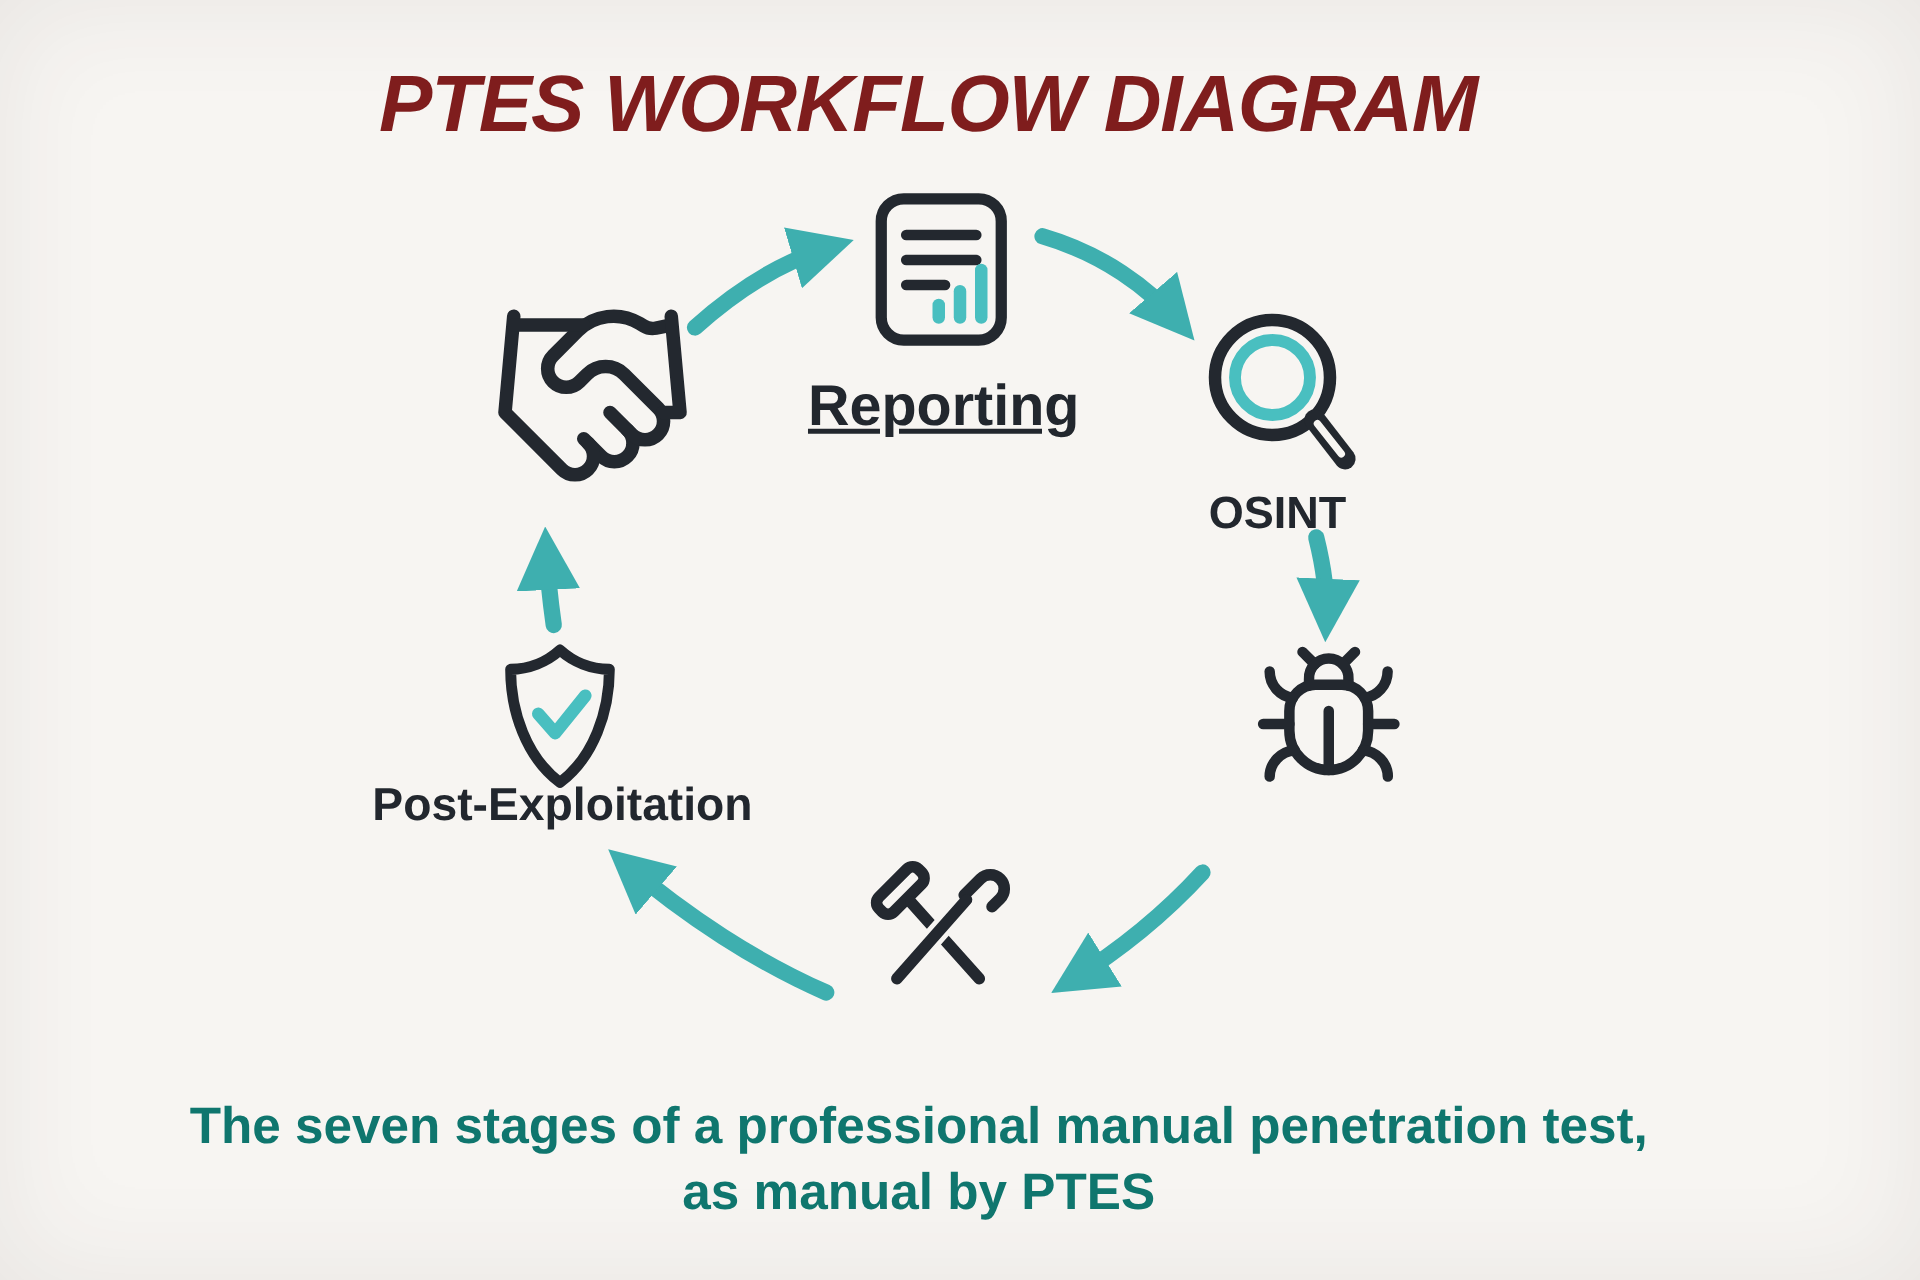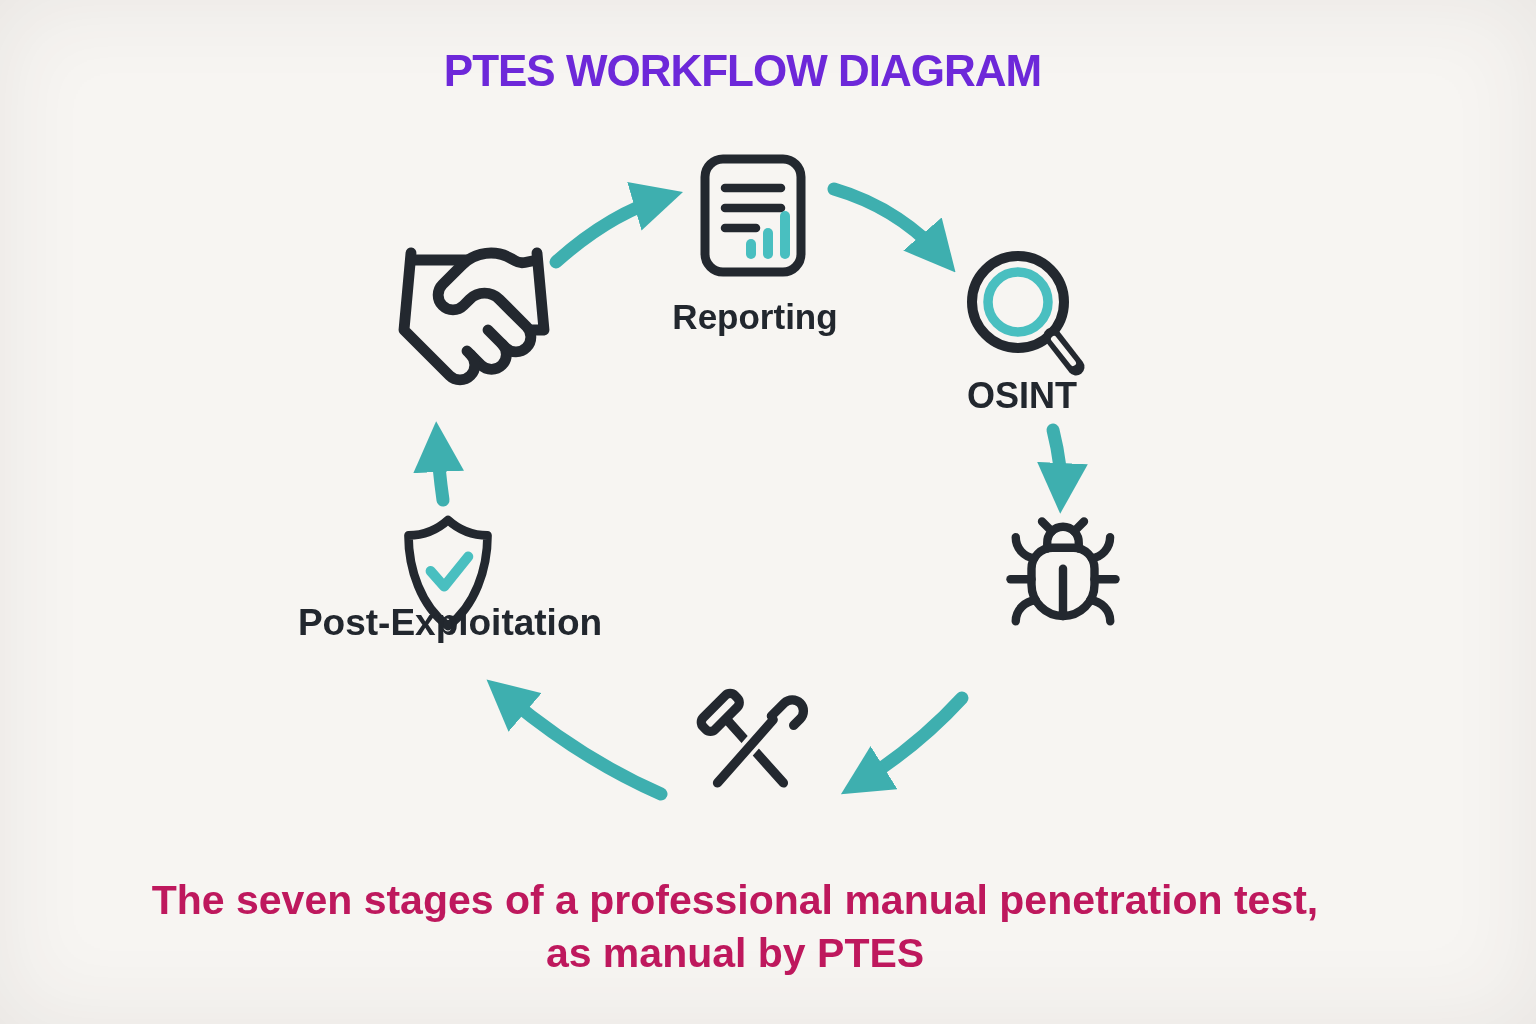--- a/index.html
+++ b/index.html
@@ -7,45 +7,46 @@
     position:relative;
     width:1536px;height:1024px;
     background:#F7F5F2;
     overflow:hidden;
     font-family:"Liberation Sans", sans-serif;
     box-shadow: inset 0 0 90px rgba(60,55,45,0.08);
   }
   .title{
     position:absolute;top:46px;left:0;width:1485px;
     text-align:center;
-    font-size:44px;font-weight:800;letter-spacing:-1px;
-    color:#6d28d9;
+    font-size:64px;font-weight:800;letter-spacing:-1px;
+    color:#7f1d1d;
+    font-style:italic;
   }
   .arrows{position:absolute;left:0;top:0;}
   .node-label{
     position:absolute;text-align:center;
     font-weight:700;color:#22272E;font-size:36px;line-height:1.22;
   }
   .lbl-pre{left:290px;top:372px;width:360px;}
-  .lbl-reporting{left:605px;top:296px;width:300px;font-size:35px;}
-  .lbl-osint{left:902px;top:374px;width:240px;}
+  .lbl-reporting{left:605px;top:296px;width:300px;font-size:46px;text-decoration:underline;}
+  .lbl-osint{left:902px;top:388px;width:240px;}
   .lbl-vuln{left:935px;top:634px;width:250px;}
   .lbl-exploit{left:600px;top:812px;width:300px;}
-  .lbl-post{left:280px;top:600px;width:340px;font-size:37px;}
+  .lbl-post{left:280px;top:621px;width:340px;font-size:37px;}
   .icon{position:absolute;}
   .icon-pre{left:385px;top:232px;}
   .icon-reporting{left:698px;top:152px;}
   .icon-osint{left:962px;top:246px;}
   .icon-vuln{left:1000px;top:511px;}
   .icon-exploit{left:684px;top:678px;}
   .icon-post{left:395px;top:510px;}
   .caption{
     position:absolute;top:874px;left:0;width:1470px;
     text-align:center;font-size:41px;font-weight:600;
-    color:#be185d;line-height:1.3;
+    color:#0f766e;line-height:1.3;
   }
 </style>
 </head>
 <body>
 
 <div class="canvas">
 
   <div class="title">PTES WORKFLOW DIAGRAM</div>
 
   <svg class="arrows" width="1536" height="1024" viewBox="0 0 1536 1024">

